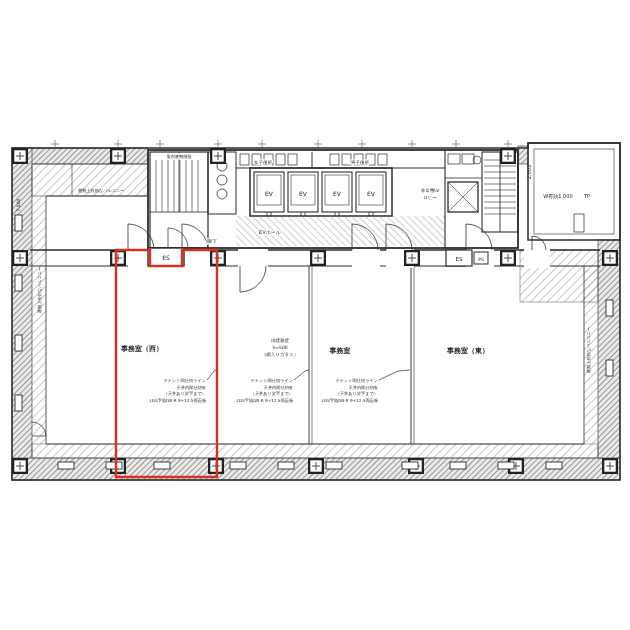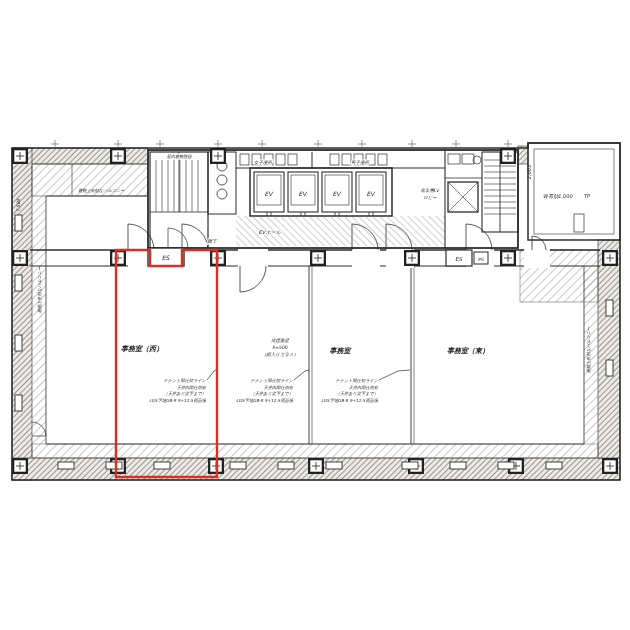--- a/index.html
+++ b/index.html
@@ -1,16 +1,16 @@
 <!DOCTYPE html>
 <html><head>
 <meta charset="utf-8">
 <style>
   html,body{margin:0;padding:0;background:#ffffff;}
-  .page{position:relative;width:630px;height:630px;background:#ffffff;overflow:hidden;font-style:italic;}
+  .page{position:relative;width:630px;height:630px;background:#ffffff;overflow:hidden;}
   svg{position:absolute;left:0;top:0;}
   text{font-family:"DejaVu Sans",sans-serif;fill:#262524;}
   .lbl{paint-order:stroke;stroke:#ffffff;stroke-width:2px;}
 </style>
 </head>
 <body>
 
 <div class="page">
 <svg width="630" height="630" viewBox="0 0 630 630">
   <defs>

